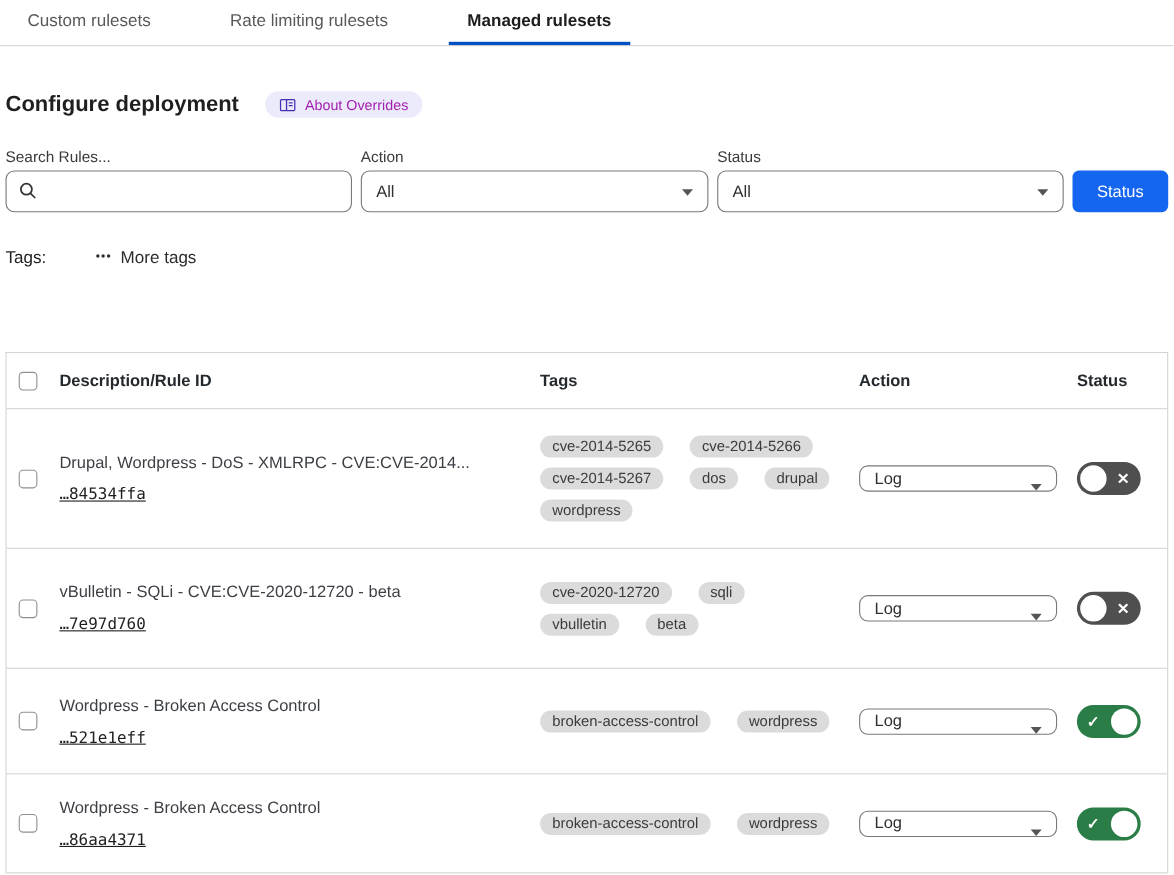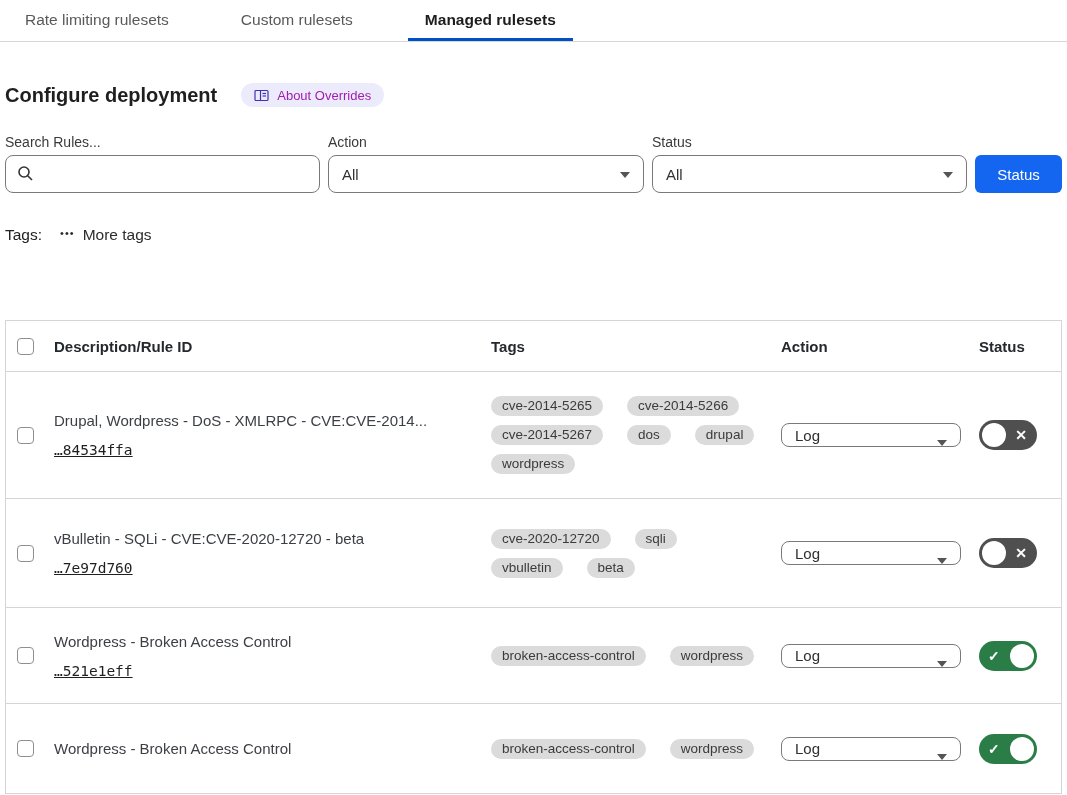--- a/index.html
+++ b/index.html
@@ -33,21 +33,21 @@
   .select { position:relative; height:38px; border:1px solid #797979; border-radius:8px;
       background:#fff; display:flex; align-items:center; padding:0 30px 0 13px;
       font-size:15px; color:#303030; cursor:pointer; }
   .select .caret { position:absolute; right:13px; top:16px; width:0; height:0;
       border-left:5px solid transparent; border-right:5px solid transparent;
       border-top:6px solid #555; }
   .w316 { width:316px; } .w315 { width:315px; }
   .btn-search { width:88px; height:38px; border:none; border-radius:6px; background:#1466f0;
       color:#fff; font-size:15px; font-family:"Liberation Sans",sans-serif; cursor:pointer; }
   
-  .tagsbar { display:flex; align-items:center; gap:18px; margin-top:33px; font-size:15.5px; }
+  .tagsbar { display:flex; align-items:center; gap:45px; margin-top:33px; font-size:15.5px; }
   .tagsbar-label { color:#222; }
   .tagsbar .tag-links { display:flex; align-items:center; gap:30px; }
   .tag-link { color:#2c2c2c; cursor:pointer; }
   .more-tags { display:flex; align-items:center; gap:8px; color:#2c2c2c; cursor:pointer; }
   .more-dots { font-size:11px; letter-spacing:1px; position:relative; top:-2px; }
   
   .table { margin-top:76px; border:1px solid #d5d5d5; border-bottom:none; }
   .trow { display:flex; align-items:center; border-bottom:1px solid #d5d5d5; }
   .thead { min-height:51px; font-weight:700; color:#24292e; }
   .col-check { width:48px; padding-left:11px; flex:none; }
@@ -74,22 +74,22 @@
   .toggle.off .t-knob { left:3px; }
   .toggle.off .t-x { right:10px; }
   .toggle.on { background:#2a7d46; }
   .toggle.on .t-knob { right:3px; }
   .toggle.on .t-check { left:9px; }
 </style>
 </head>
 <body>
 
 <div class="tabbar">
+  <div class="tab">Custom rulesets</div>
   <div class="tab">Rate limiting rulesets</div>
-  <div class="tab">Custom rulesets</div>
   <div class="tab active">Managed rulesets</div>
 </div>
 
 <div class="main">
   <div class="head-row">
     <div class="page-title">Configure deployment</div>
     <div class="about-badge">
       <span>
         <svg width="15" height="13" viewBox="0 0 15 13" fill="none" stroke="#4232b8" stroke-width="1.2">
           <rect x="1" y="1.5" width="13" height="10" rx="1"></rect>
@@ -243,20 +243,21 @@
         </div>
       </div>
     </div>
 
     <div class="trow r4">
       <div class="col-check">
           <input type="checkbox" class="cbox" style="">
         </div>
       <div class="col-desc">
         <div class="rule-title">Wordpress - Broken Access Control</div>
+        <div class="rule-id">…86aa4371</div>
       </div>
       <div class="col-tags">
           <div class="pills">
             <span class="pill">broken-access-control</span>
             <span class="pill">wordpress</span>
           </div>
         </div>
       <div class="col-action">
         <div class="select row-select">
           <span>Log</span>

